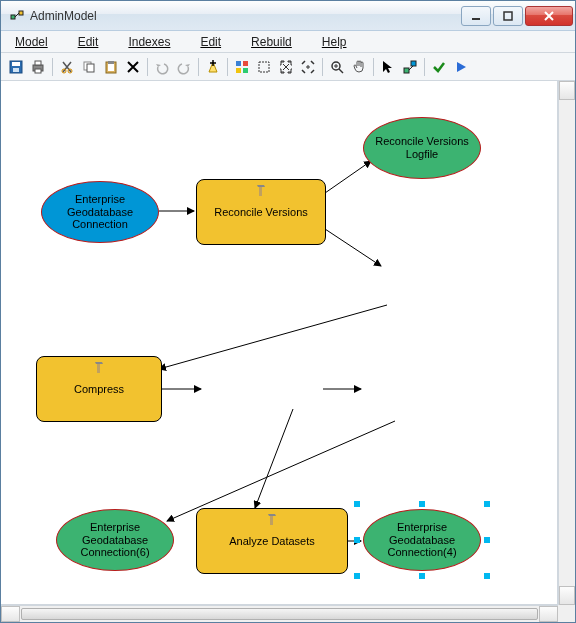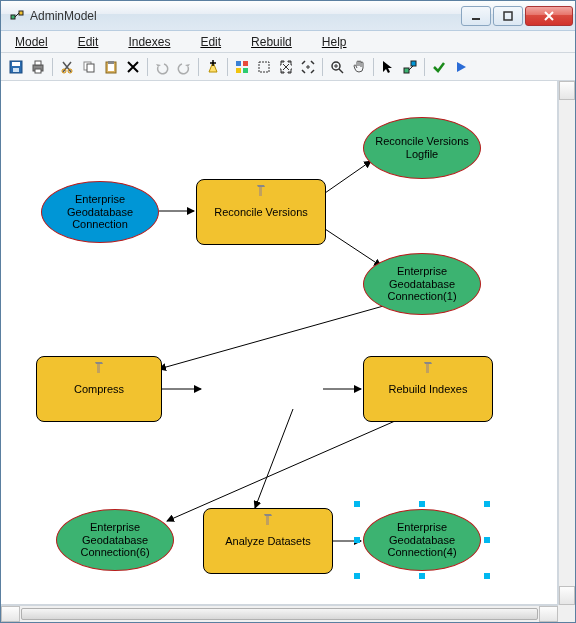--- a/index.html
+++ b/index.html
@@ -250,43 +250,33 @@
           <span class="hammer"><svg width="10" height="14">
                 <rect x="3" y="4" width="3" height="9" fill="#c0a060"></rect>
                 <path d="M1 2 L8 2 L9 4 L2 4 Z" fill="#888"></path>
               </svg></span>
           <span>Reconcile Versions</span>
         </div>
 
         <div class="node ellipse green" style="left:362px; top:36px; width:118px; height:62px;">
             <span>Reconcile Versions Logfile</span>
           </div>
-        <div class="node ellipse green" style="left:362px; top:172px; width:118px; height:62px;">
-            <span>Enterprise Geodatabase Connection(1)</span>
-          </div>
 
         <div class="node rect yellow" style="left:35px; top:275px; width:126px; height:66px;">
           <span class="hammer"><svg width="10" height="14">
                 <rect x="3" y="4" width="3" height="9" fill="#c0a060"></rect>
                 <path d="M1 2 L8 2 L9 4 L2 4 Z" fill="#888"></path>
               </svg></span>
           <span>Compress</span>
         </div>
-        <div class="node rect yellow" style="left:362px; top:275px; width:130px; height:66px;">
-          <span class="hammer"><svg width="10" height="14">
-                <rect x="3" y="4" width="3" height="9" fill="#c0a060"></rect>
-                <path d="M1 2 L8 2 L9 4 L2 4 Z" fill="#888"></path>
-              </svg></span>
-          <span>Rebuild Indexes</span>
-        </div>
 
         <div class="node ellipse green" style="left:55px; top:428px; width:118px; height:62px;">
             <span>Enterprise Geodatabase Connection(6)</span>
           </div>
-        <div class="node rect yellow" style="left:202px; top:427px; width:130px; height:66px;align-items:center;">
+        <div class="node rect yellow" style="left:195px; top:427px; width:152px; height:66px;align-items:center;">
           <span class="hammer"><svg width="10" height="14">
                 <rect x="3" y="4" width="3" height="9" fill="#c0a060"></rect>
                 <path d="M1 2 L8 2 L9 4 L2 4 Z" fill="#888"></path>
               </svg></span>
           <span>Analyze Datasets</span>
         </div>
         <div class="node ellipse green" style="left:362px; top:428px; width:118px; height:62px;justify-content:flex-end;">
             <span>Enterprise Geodatabase Connection(4)</span>
           </div>
 

